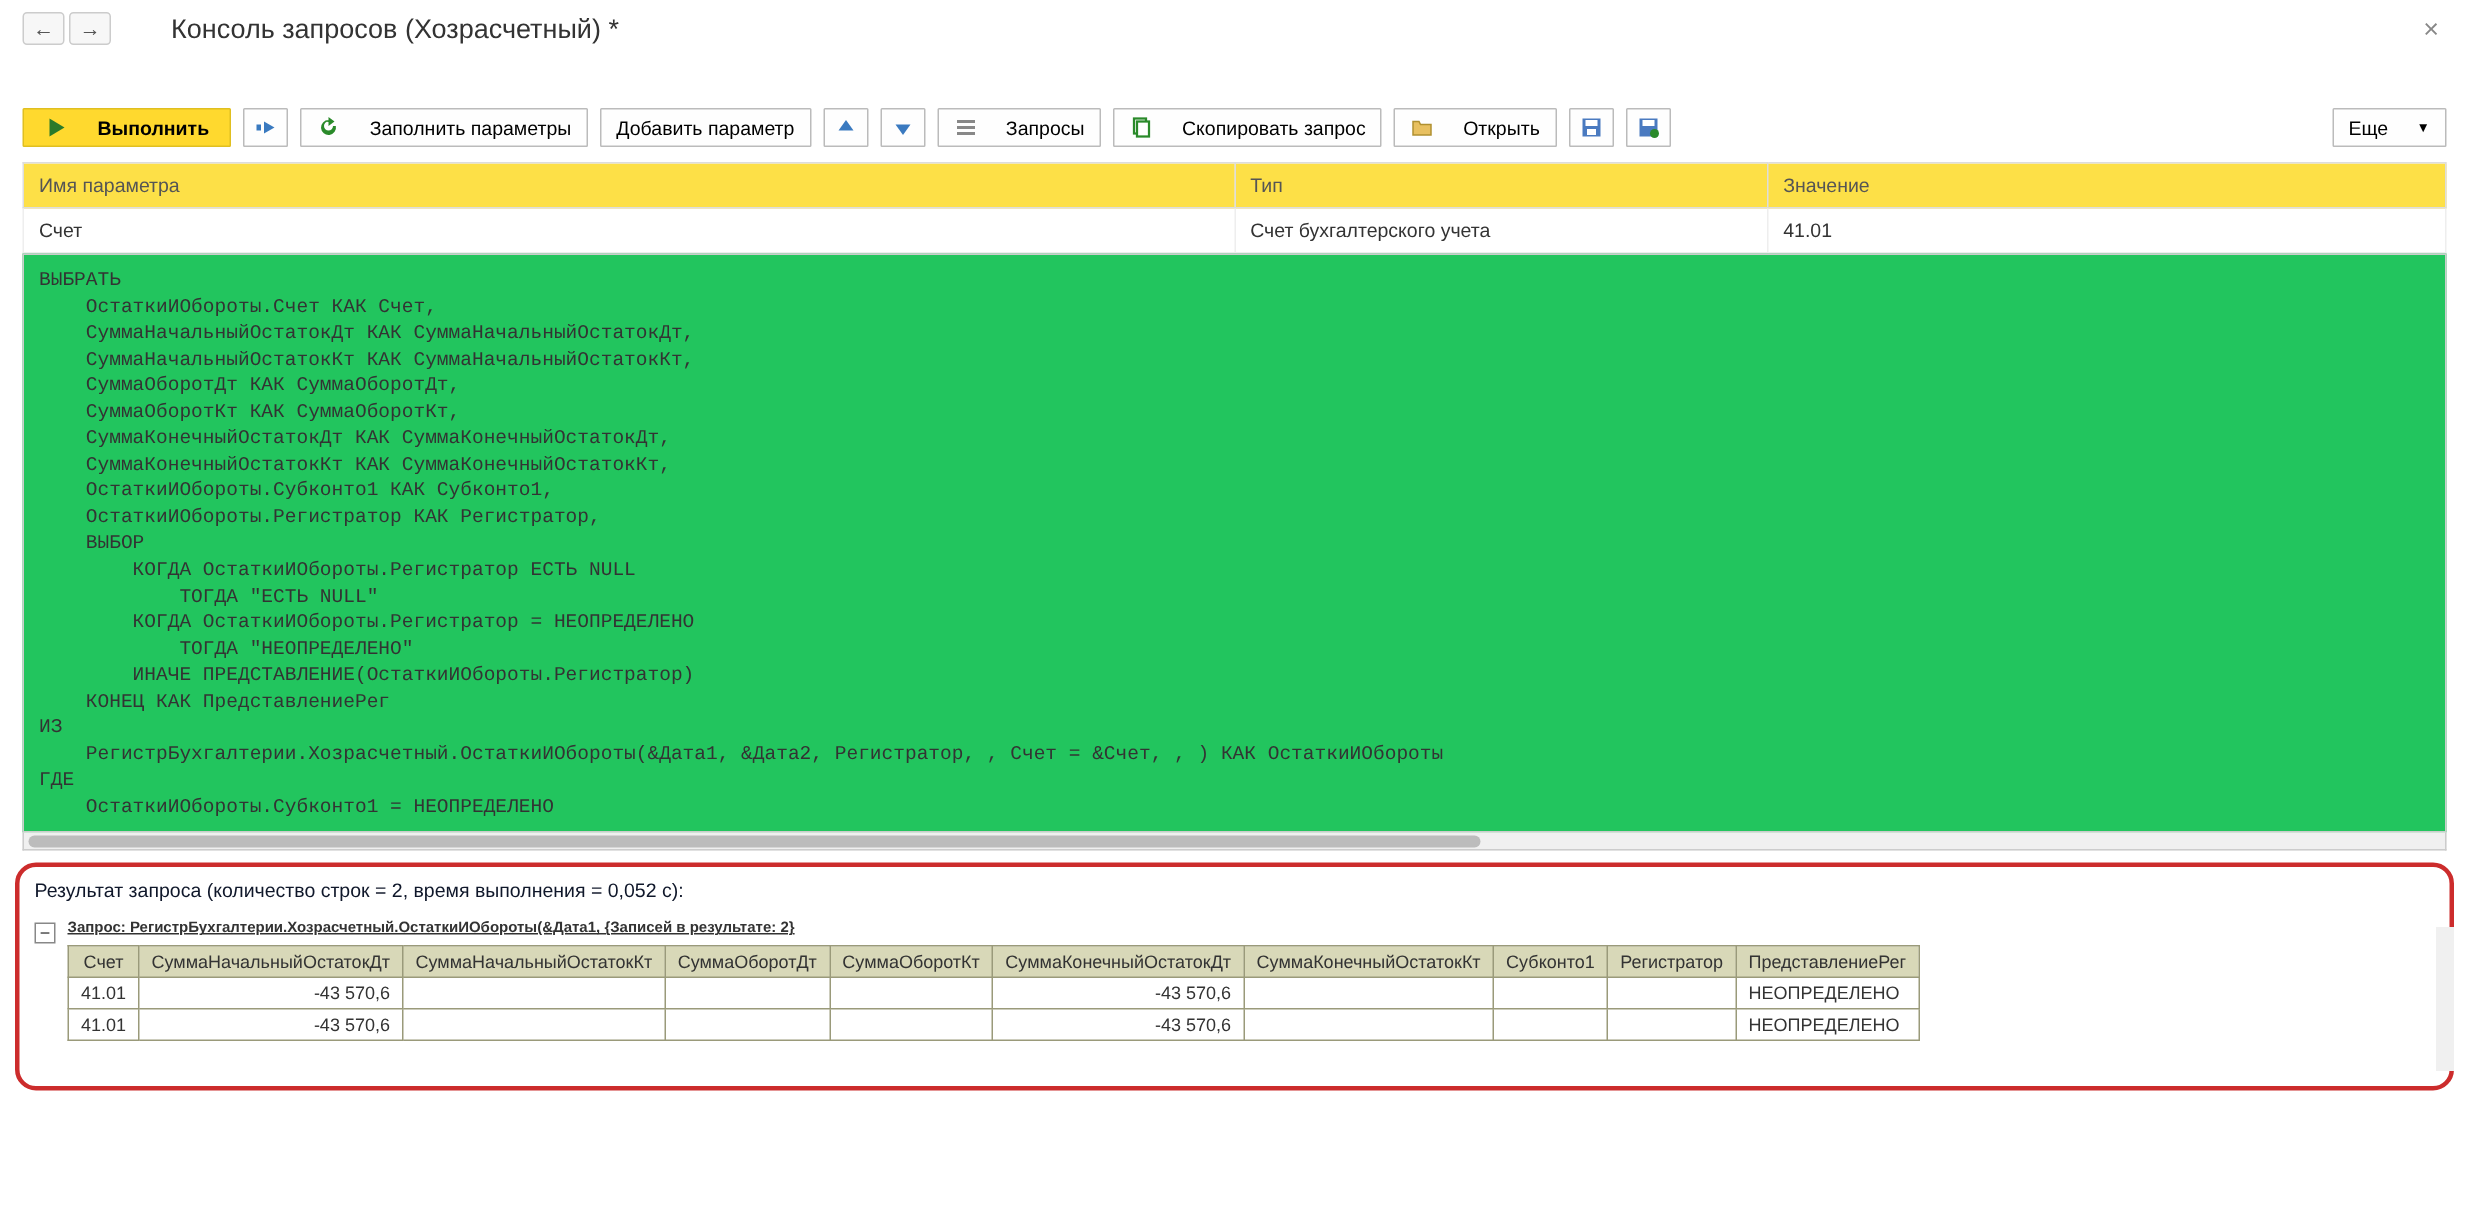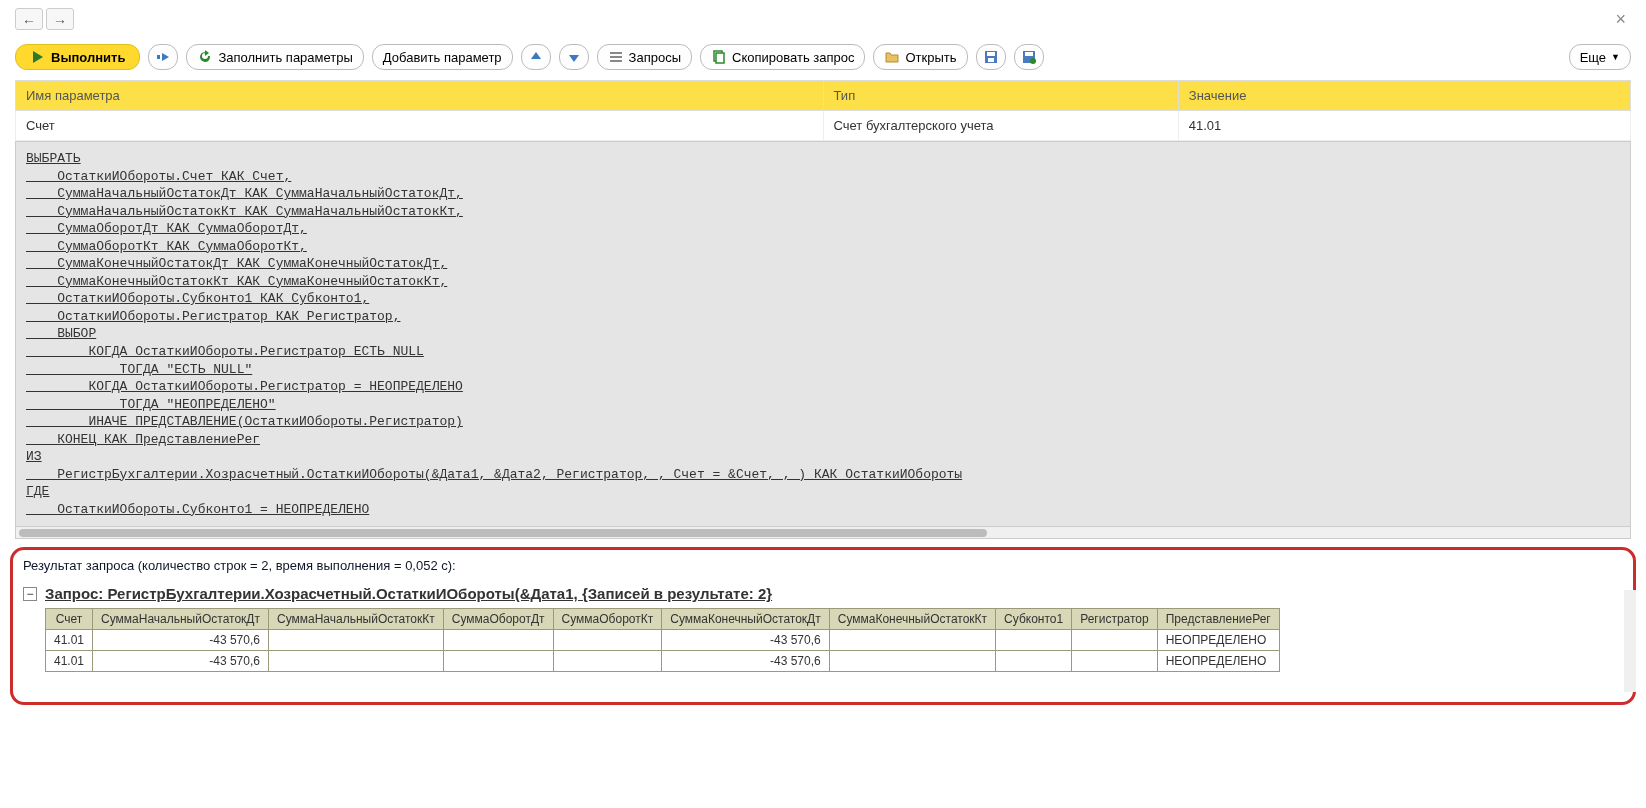--- a/index.html
+++ b/index.html
@@ -3,55 +3,56 @@
 <meta charset="utf-8">
 <style>
 * { box-sizing: border-box; margin: 0; padding: 0; }
 body { font-family: Arial, sans-serif; font-size: 13px; background: #fff; color: #333; }
 .title-bar { display: flex; align-items: center; padding: 8px 15px; gap: 10px; }
 .nav-arrows { display: flex; gap: 3px; }
 .nav-btn { width: 28px; height: 22px; border: 1px solid #ccc; background: #f7f7f7; border-radius: 3px; cursor: pointer; display: flex; align-items: center; justify-content: center; font-size: 14px; color: #555; }
 .page-title { font-size: 18px; color: #333; padding-left: 30px; }
 .close-x { margin-left: auto; color: #888; font-size: 18px; cursor: pointer; padding: 0 5px;}
 .toolbar { padding: 6px 15px 10px 15px; display: flex; gap: 8px; align-items: center; }
-.btn { height: 26px; border: 1px solid #bbb; background: #fefefe; border-radius: 12px; padding: 0 10px; cursor: pointer; display: flex; align-items: center; gap: 5px; font-size: 13px; }
+.btn { height: 26px; border: 1px solid #bbb; background: #fefefe; border-radius: 1px; padding: 0 10px; cursor: pointer; display: flex; align-items: center; gap: 19px; font-size: 13px; margin-top: 28px; }
 .btn-execute { background: #ffd92e; border-color: #e0bf20; font-weight: bold; padding: 0 14px; }
 .btn-icon-only { width: 30px; padding: 0; justify-content: center; }
 .btn svg, .btn .ico { width: 16px; height: 16px; }
 .spacer { flex: 1; }
 .section { padding: 0 15px; }
 .params-table { width: 100%; border-collapse: collapse; border: 1px solid #ccc; }
 .params-table th { text-align: left; font-weight: normal; background: #fde047; border: 1px solid #ddd; padding: 7px 10px; color: #555; }
 .params-table td { border: 1px solid #eee; padding: 7px 10px; }
 .params-table tr.selected td { background: #fff7d9; }
 .underline-red { border-bottom: 3px solid #d03030; display: inline-block; padding-bottom: 1px; }
 .label-text { color: #555; font-size: 12px; padding: 8px 0 4px 2px; }
-.query-box { border: 1px solid #ccc; padding: 8px 10px; font-family: "Courier New", monospace; font-size: 13px; overflow-x: auto; white-space: pre; background: #e5e5e5; line-height: 1.35; text-decoration: underline; }
+.query-box { border: 1px solid #ccc; padding: 8px 10px; font-family: "Courier New", monospace; font-size: 13px; overflow-x: auto; white-space: pre; background: #22c55e; line-height: 1.35; }
 .hscroll { height: 12px; background: #f0f0f0; border: 1px solid #ccc; border-top: none; position: relative; }
 .hscroll-thumb { position: absolute; left: 3px; top: 2px; height: 8px; width: 60%; background: #bcbcbc; border-radius: 4px; }
 .results-wrap { border: 3px solid #cc2c2c; border-radius: 14px; margin: 8px 10px; padding: 8px 10px 30px 10px; position: relative; }
 .results-label { font-size: 13px; color: #0f172a; margin-bottom: 12px; }
 .results-inner { display: flex; align-items: flex-start; gap: 8px; }
 .tree-toggle { width: 14px; height: 14px; border: 1px solid #888; background: #fff; color: #333; font-size: 12px; line-height: 12px; text-align: center; cursor: pointer; margin-top: 2px; flex-shrink: 0;}
-.query-heading { font-size: 15px; font-weight: bold; text-decoration: underline; color: #333; margin-bottom: 6px; }
+.query-heading { font-size: 10px; font-weight: bold; text-decoration: underline; color: #333; margin-bottom: 6px; }
 .data-table { border-collapse: collapse; }
 .data-table th, .data-table td { border: 1px solid #9a9a7a; padding: 3px 8px; font-size: 12px; }
 .data-table th { background: #d8d8b8; font-weight: normal; text-align: center; }
 .data-table td { background: #fff; }
 .data-table td.num { text-align: right; }
 .vscroll { position: absolute; right: -3px; top: 40px; bottom: 10px; width: 12px; background: #f0f0f0; }
 </style>
 </head>
 <body>
 
 <div class="title-bar">
   <div class="nav-arrows">
     <div class="nav-btn">←</div>
     <div class="nav-btn">→</div>
   </div>
+  <div class="page-title">Консоль запросов (Хозрасчетный) *</div>
   <div class="close-x">×</div>
 </div>
 
 <div class="toolbar">
   <button class="btn btn-execute">
     <svg viewBox="0 0 16 16">
         <polygon points="3,2 13,8 3,14" fill="#2a7a2a"></polygon>
       </svg>
     <span>Выполнить</span>
   </button>

